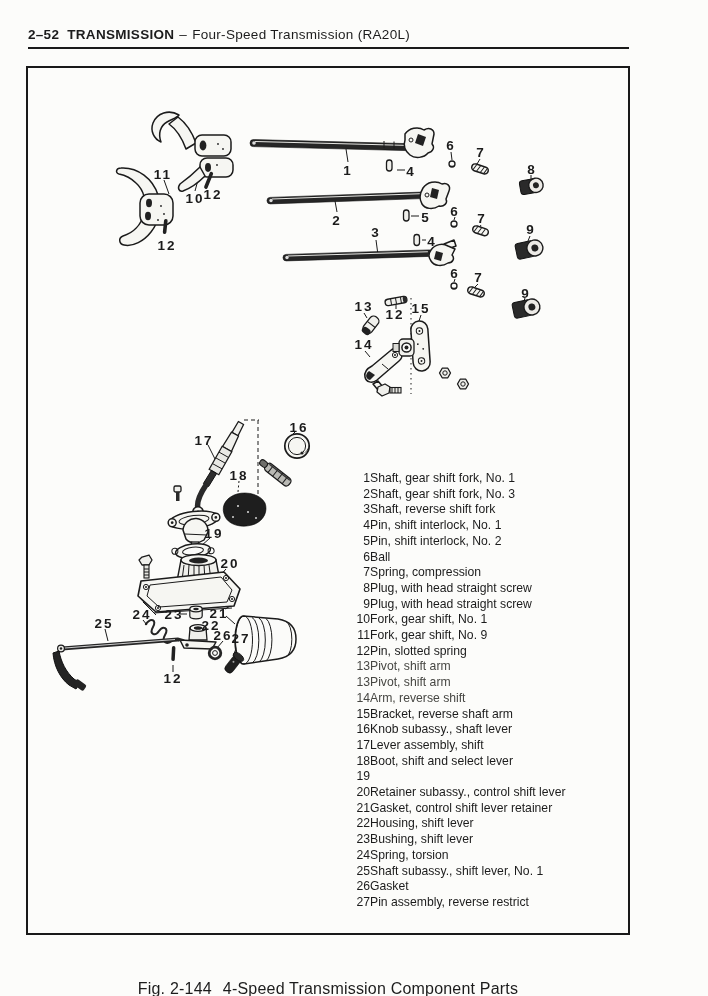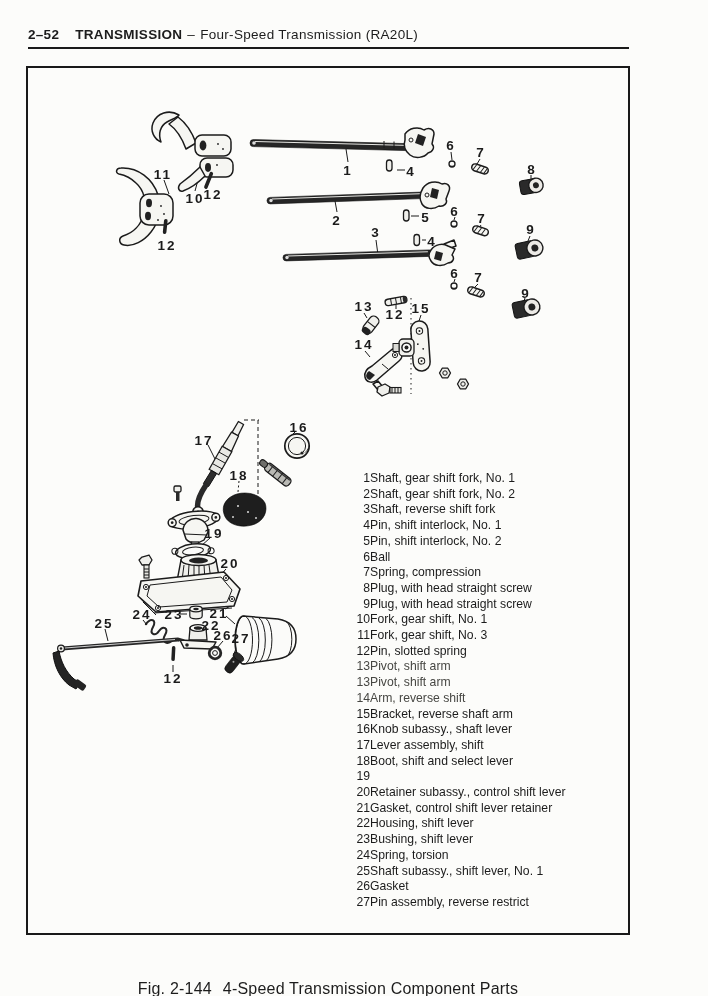--- a/index.html
+++ b/index.html
@@ -1,19 +1,19 @@
 <!DOCTYPE html>
 <html><head>
 <meta charset="utf-8">
 <style>
   html,body{margin:0;padding:0;background:#e8e8e6;}
   .page{position:relative;width:708px;height:996px;background:#fcfcfa;
         font-family:"Liberation Sans",sans-serif;color:#1c1c1c;overflow:hidden;}
   .hdr{position:absolute;left:28px;top:27px;font-size:13.5px;letter-spacing:.3px;white-space:nowrap;}
-  .hdr .pg{font-weight:700;margin-right:16px;}
+  .hdr .pg{font-weight:700;margin-right:8px;}
   .hdr .sec{font-weight:700;}
   .hdr .dash{margin:0 5px;}
   .rule{position:absolute;left:28px;top:47px;width:601px;height:2px;background:#1a1a1a;}
   .figbox{position:absolute;left:26px;top:66px;width:600px;height:865px;border:2px solid #191919;}
   .diagram{position:absolute;left:0;top:0;}
   .parts-list{position:absolute;left:322px;top:403px;width:276px;font-size:12.2px;}
   .row{display:flex;line-height:15.7px;}
   .row .n{flex:0 0 20px;width:20px;text-align:right;}
   .row .t{margin-left:0;max-width:218px;text-align:justify;}
   .row.fade{color:#474743;}
@@ -455,21 +455,21 @@
       </g>
     </svg>
 
     <div class="parts-list">
       <div class="row">
           <span class="n">1</span>
           <span class="t">Shaft, gear shift fork, No. 1</span>
         </div>
       <div class="row">
           <span class="n">2</span>
-          <span class="t">Shaft, gear shift fork, No. 2</span>
+          <span class="t">Shaft, gear shift fork, No. 3</span>
         </div>
       <div class="row">
           <span class="n">3</span>
           <span class="t">Shaft, reverse shift fork</span>
         </div>
       <div class="row">
           <span class="n">4</span>
           <span class="t">Pin, shift interlock, No. 1</span>
         </div>
       <div class="row">
@@ -491,21 +491,21 @@
       <div class="row">
           <span class="n">9</span>
           <span class="t">Plug, with head straight screw</span>
         </div>
       <div class="row">
           <span class="n">10</span>
           <span class="t">Fork, gear shift, No. 1</span>
         </div>
       <div class="row">
           <span class="n">11</span>
-          <span class="t">Fork, gear shift, No. 3</span>
+          <span class="t">Fork, gear shift, No. 9</span>
         </div>
       <div class="row">
           <span class="n">12</span>
           <span class="t">Pin, slotted spring</span>
         </div>
       <div class="row fade">
           <span class="n">13</span>
           <span class="t">Pivot, shift arm</span>
         </div>
       <div class="row fade">

